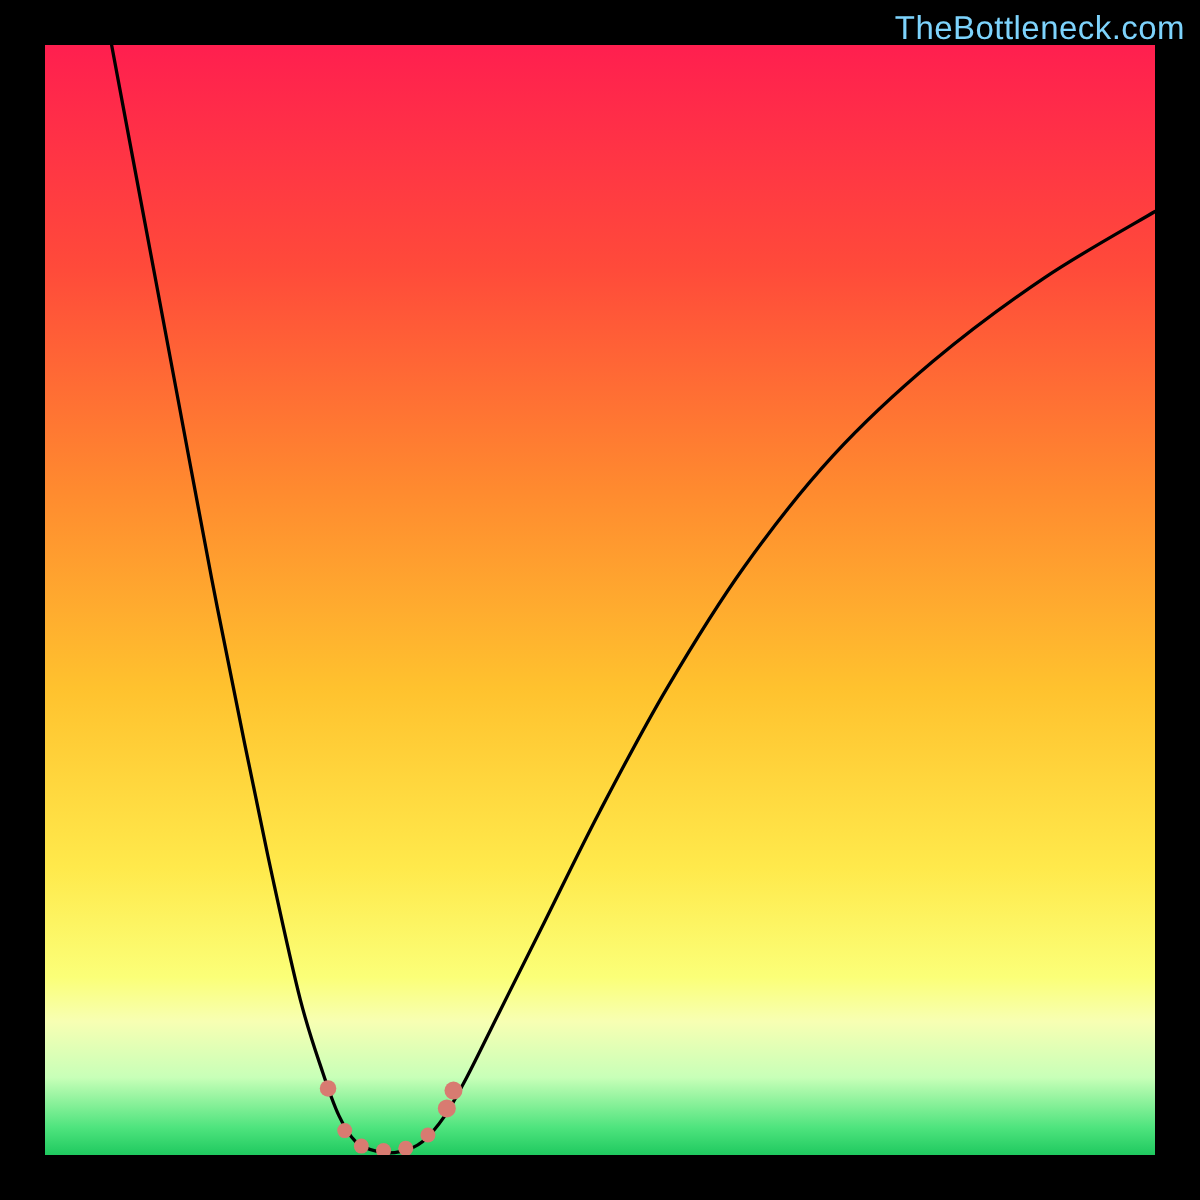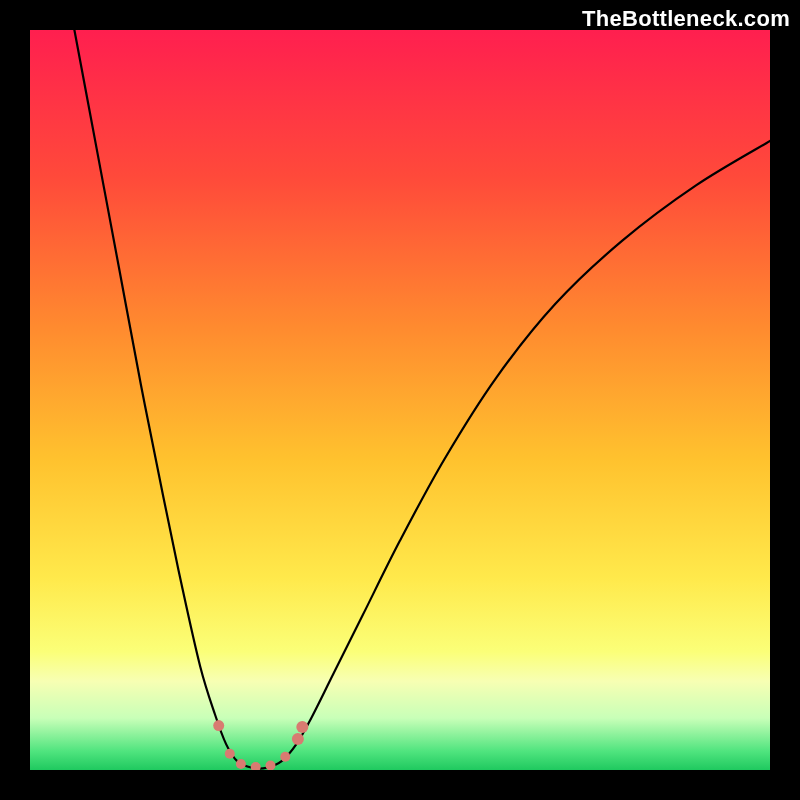--- a/index.html
+++ b/index.html
@@ -23,23 +23,23 @@
     position: absolute;
     left: 0;
     top: 0;
     width: 740px;
     height: 740px;
   }
   .watermark {
     position: absolute;
     top: 6px;
     right: 10px;
-    color: #ffffff;
+    color: #7dd3fc;
     font-size: 22px;
-    font-weight: 700;
+    font-weight: 400;
     letter-spacing: 0.3px;
     z-index: 10;
   }
   svg { display: block; }
 </style>
 </head>
 <body>
 
 <div class="watermark">TheBottleneck.com</div>
 

